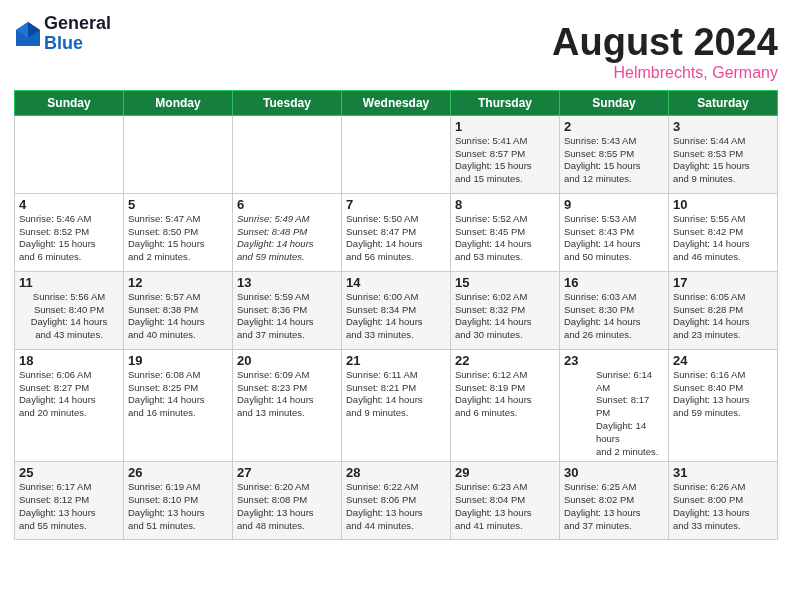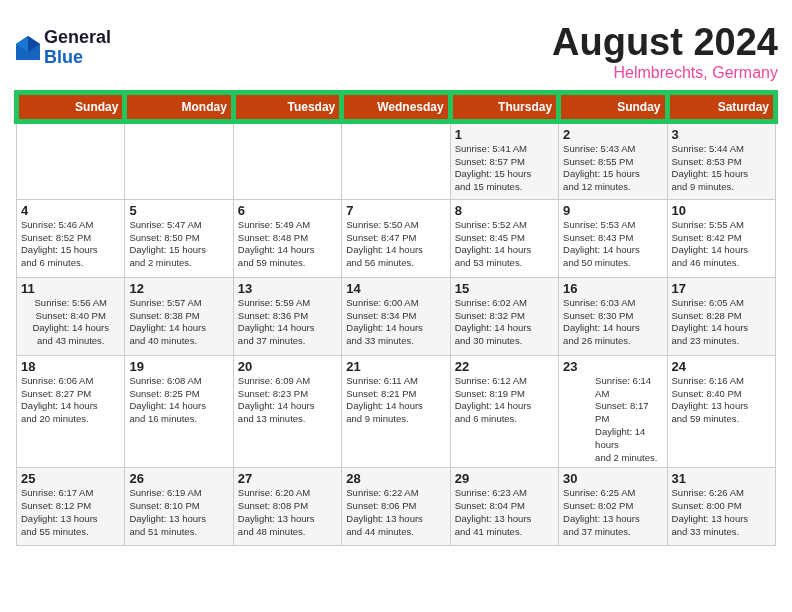--- a/index.html
+++ b/index.html
@@ -9,21 +9,21 @@
       width: 792px;
       height: 612px;
       overflow: hidden;
     }
     .container {
       width: 792px;
       padding: 10px 14px 8px 14px;
     }
     .header-row {
       display: flex;
-      align-items: center;
+      align-items: flex-start;
       justify-content: space-between;
       margin-bottom: 8px;
     }
     .logo {
       display: flex;
       align-items: center;
       margin-top: 4px;
     }
     .logo-text {
       font-size: 18px;
@@ -50,27 +50,27 @@
     .subtitle {
       font-size: 16px;
       color: #ec4899;
     }
     table {
       width: 100%;
       border-collapse: collapse;
       table-layout: fixed;
     }
     thead th {
-      background: #c2410c;
+      background: #15803d;
       color: #fff;
       font-size: 12px;
       font-weight: bold;
       padding: 5px 4px;
-      text-align: right;
-      border: 5px solid #22c55e;
+      text-align: center;
+      border: 1px solid #22c55e;
     }
     tbody td {
       border: 1px solid #ccc;
       vertical-align: top;
       padding: 3px 4px;
       font-size: 10px;
       color: #222;
       height: 78px;
       background: #fff;
     }
@@ -165,21 +165,21 @@
           </td>
           <td>
             <span class="day-num">5</span>
             <div class="day-info" style="white-space: pre-line;">Sunrise: 5:47 AM
 Sunset: 8:50 PM
 Daylight: 15 hours
 and 2 minutes.</div>
           </td>
           <td>
             <span class="day-num">6</span>
-            <div class="day-info" style="white-space: pre-line;">Sunrise: 5:49 AM
+            <div class="day-info" style="white-space: pre-line; font-style: italic;">Sunrise: 5:49 AM
 Sunset: 8:48 PM
 Daylight: 14 hours
 and 59 minutes.</div>
           </td>
           <td>
             <span class="day-num">7</span>
             <div class="day-info" style="white-space: pre-line;">Sunrise: 5:50 AM
 Sunset: 8:47 PM
 Daylight: 14 hours
 and 56 minutes.</div>

